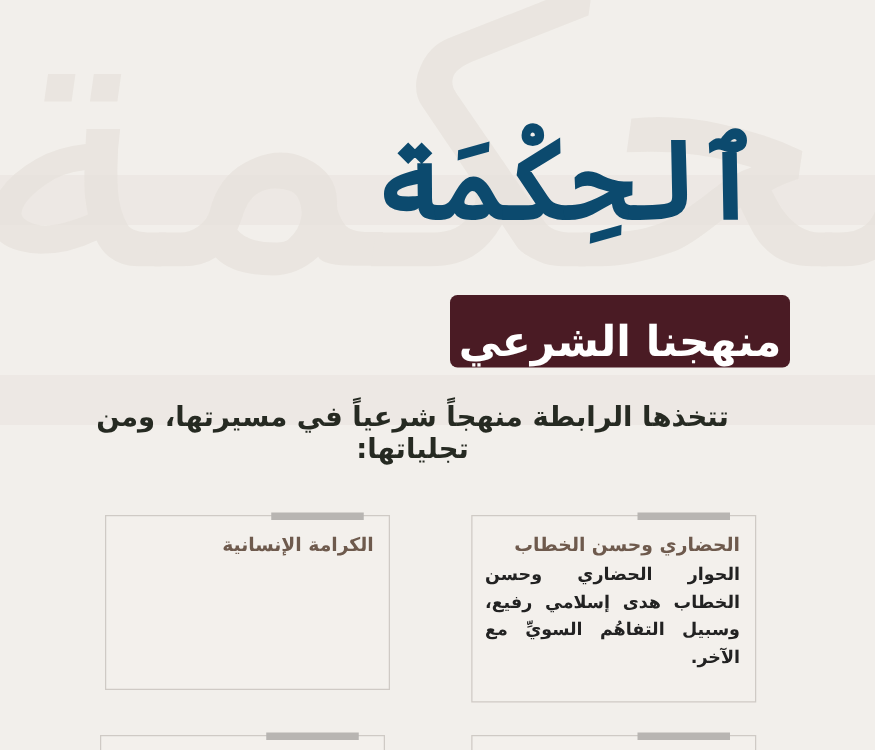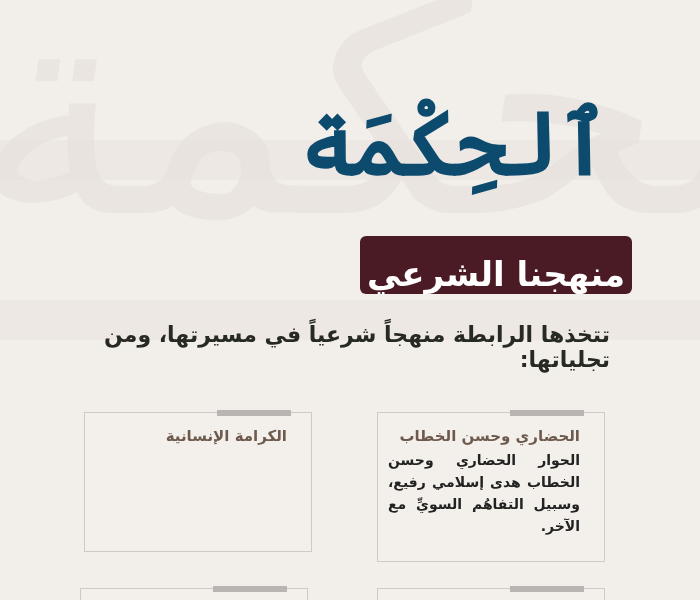--- a/index.html
+++ b/index.html
@@ -30,28 +30,28 @@
     .subtitle-badge {
       position: absolute; left: 360px; top: 236px;
       width: 272px; height: 58px;
       background: #4a1b24; border-radius: 6px;
       color: #ffffff; direction: rtl;
       display: flex; align-items: flex-end; justify-content: center;
       font-weight: bold; font-size: 34px;
     }
     .intro-line {
       position: absolute; right: 90px; top: 322px; width: 560px;
-      direction: rtl; text-align: right;
+      direction: rtl; text-align: center;
       font-weight: bold; font-size: 22px; color: #262a22;
     }
     .card {
       position: absolute; width: 228px;
       border: 1.5px solid #cfcac5; background: #f3f0ec;
       direction: rtl; text-align: right; box-sizing: border-box;
-      padding: 10px 24px 10px 10px;
+      padding: 10px 12px 10px 10px;
     }
     .card .tab-bar {
       position: absolute; top: -3px; right: 20px;
       width: 74px; height: 6px; background: #b8b5b2;
     }
     .card-title {
       font-weight: bold; font-size: 15px; color: #6e5a4d;
       margin: 4px 0 4px 0;
     }
     .card-body {

